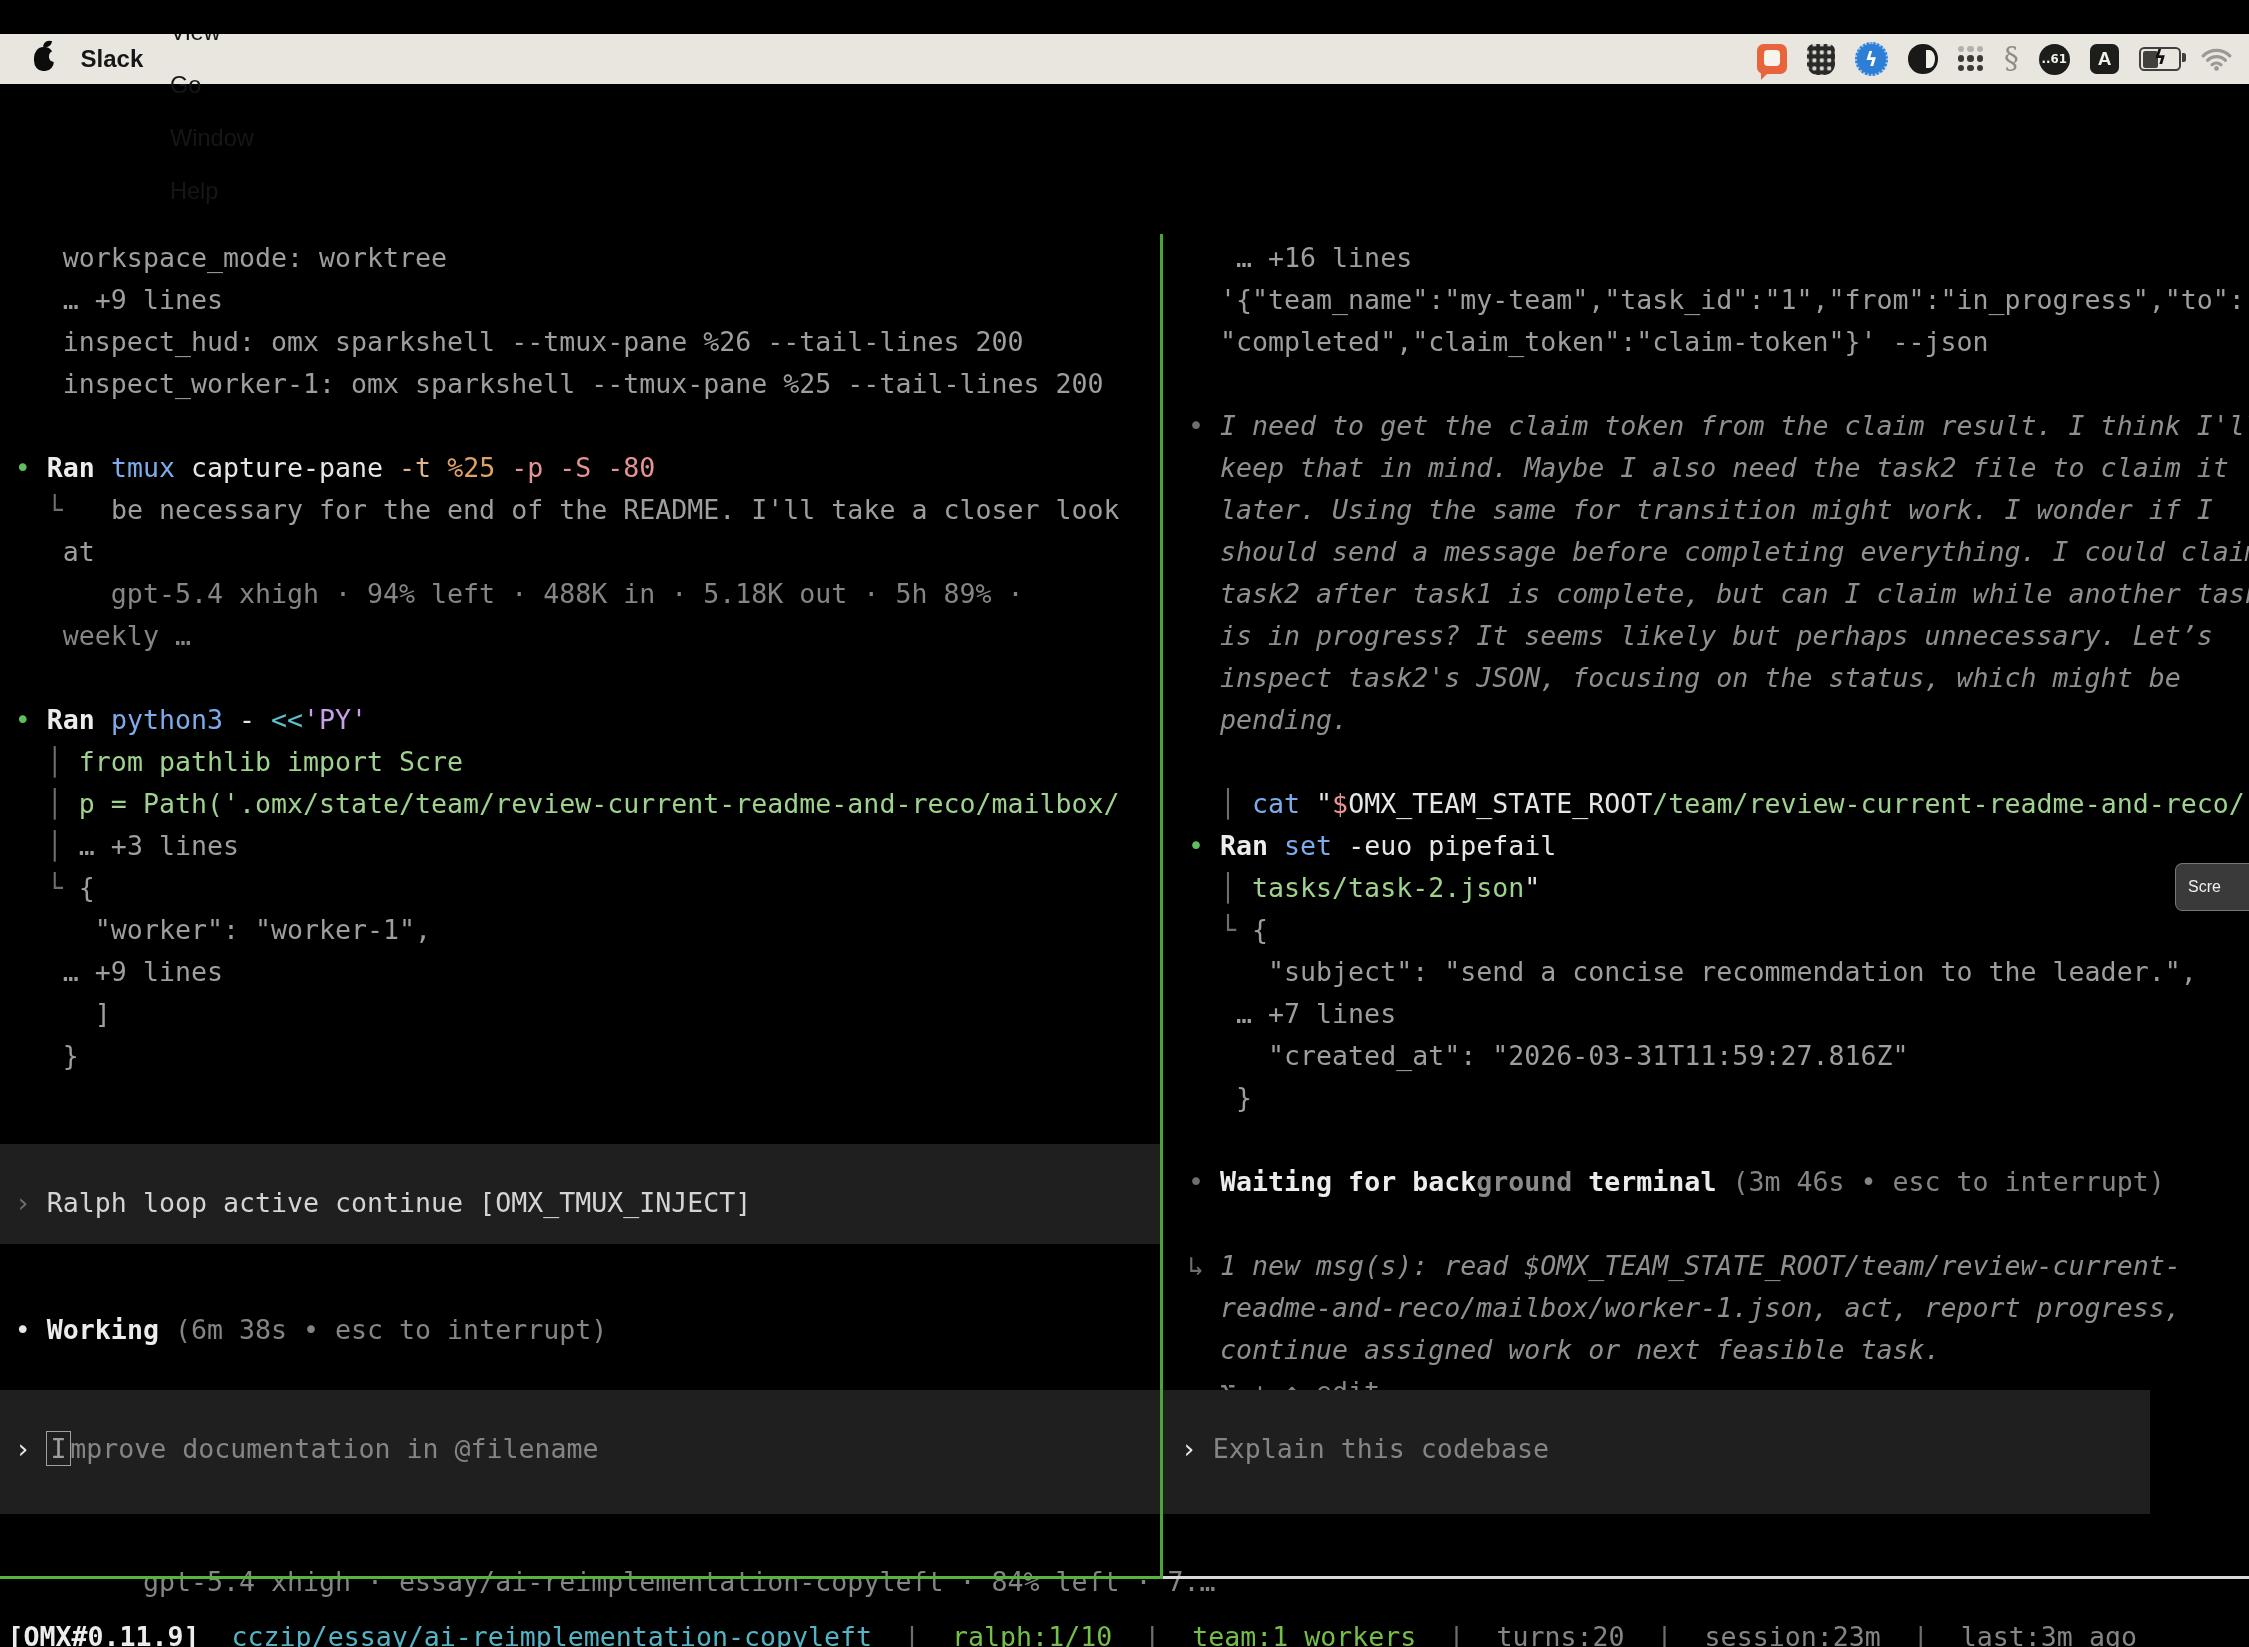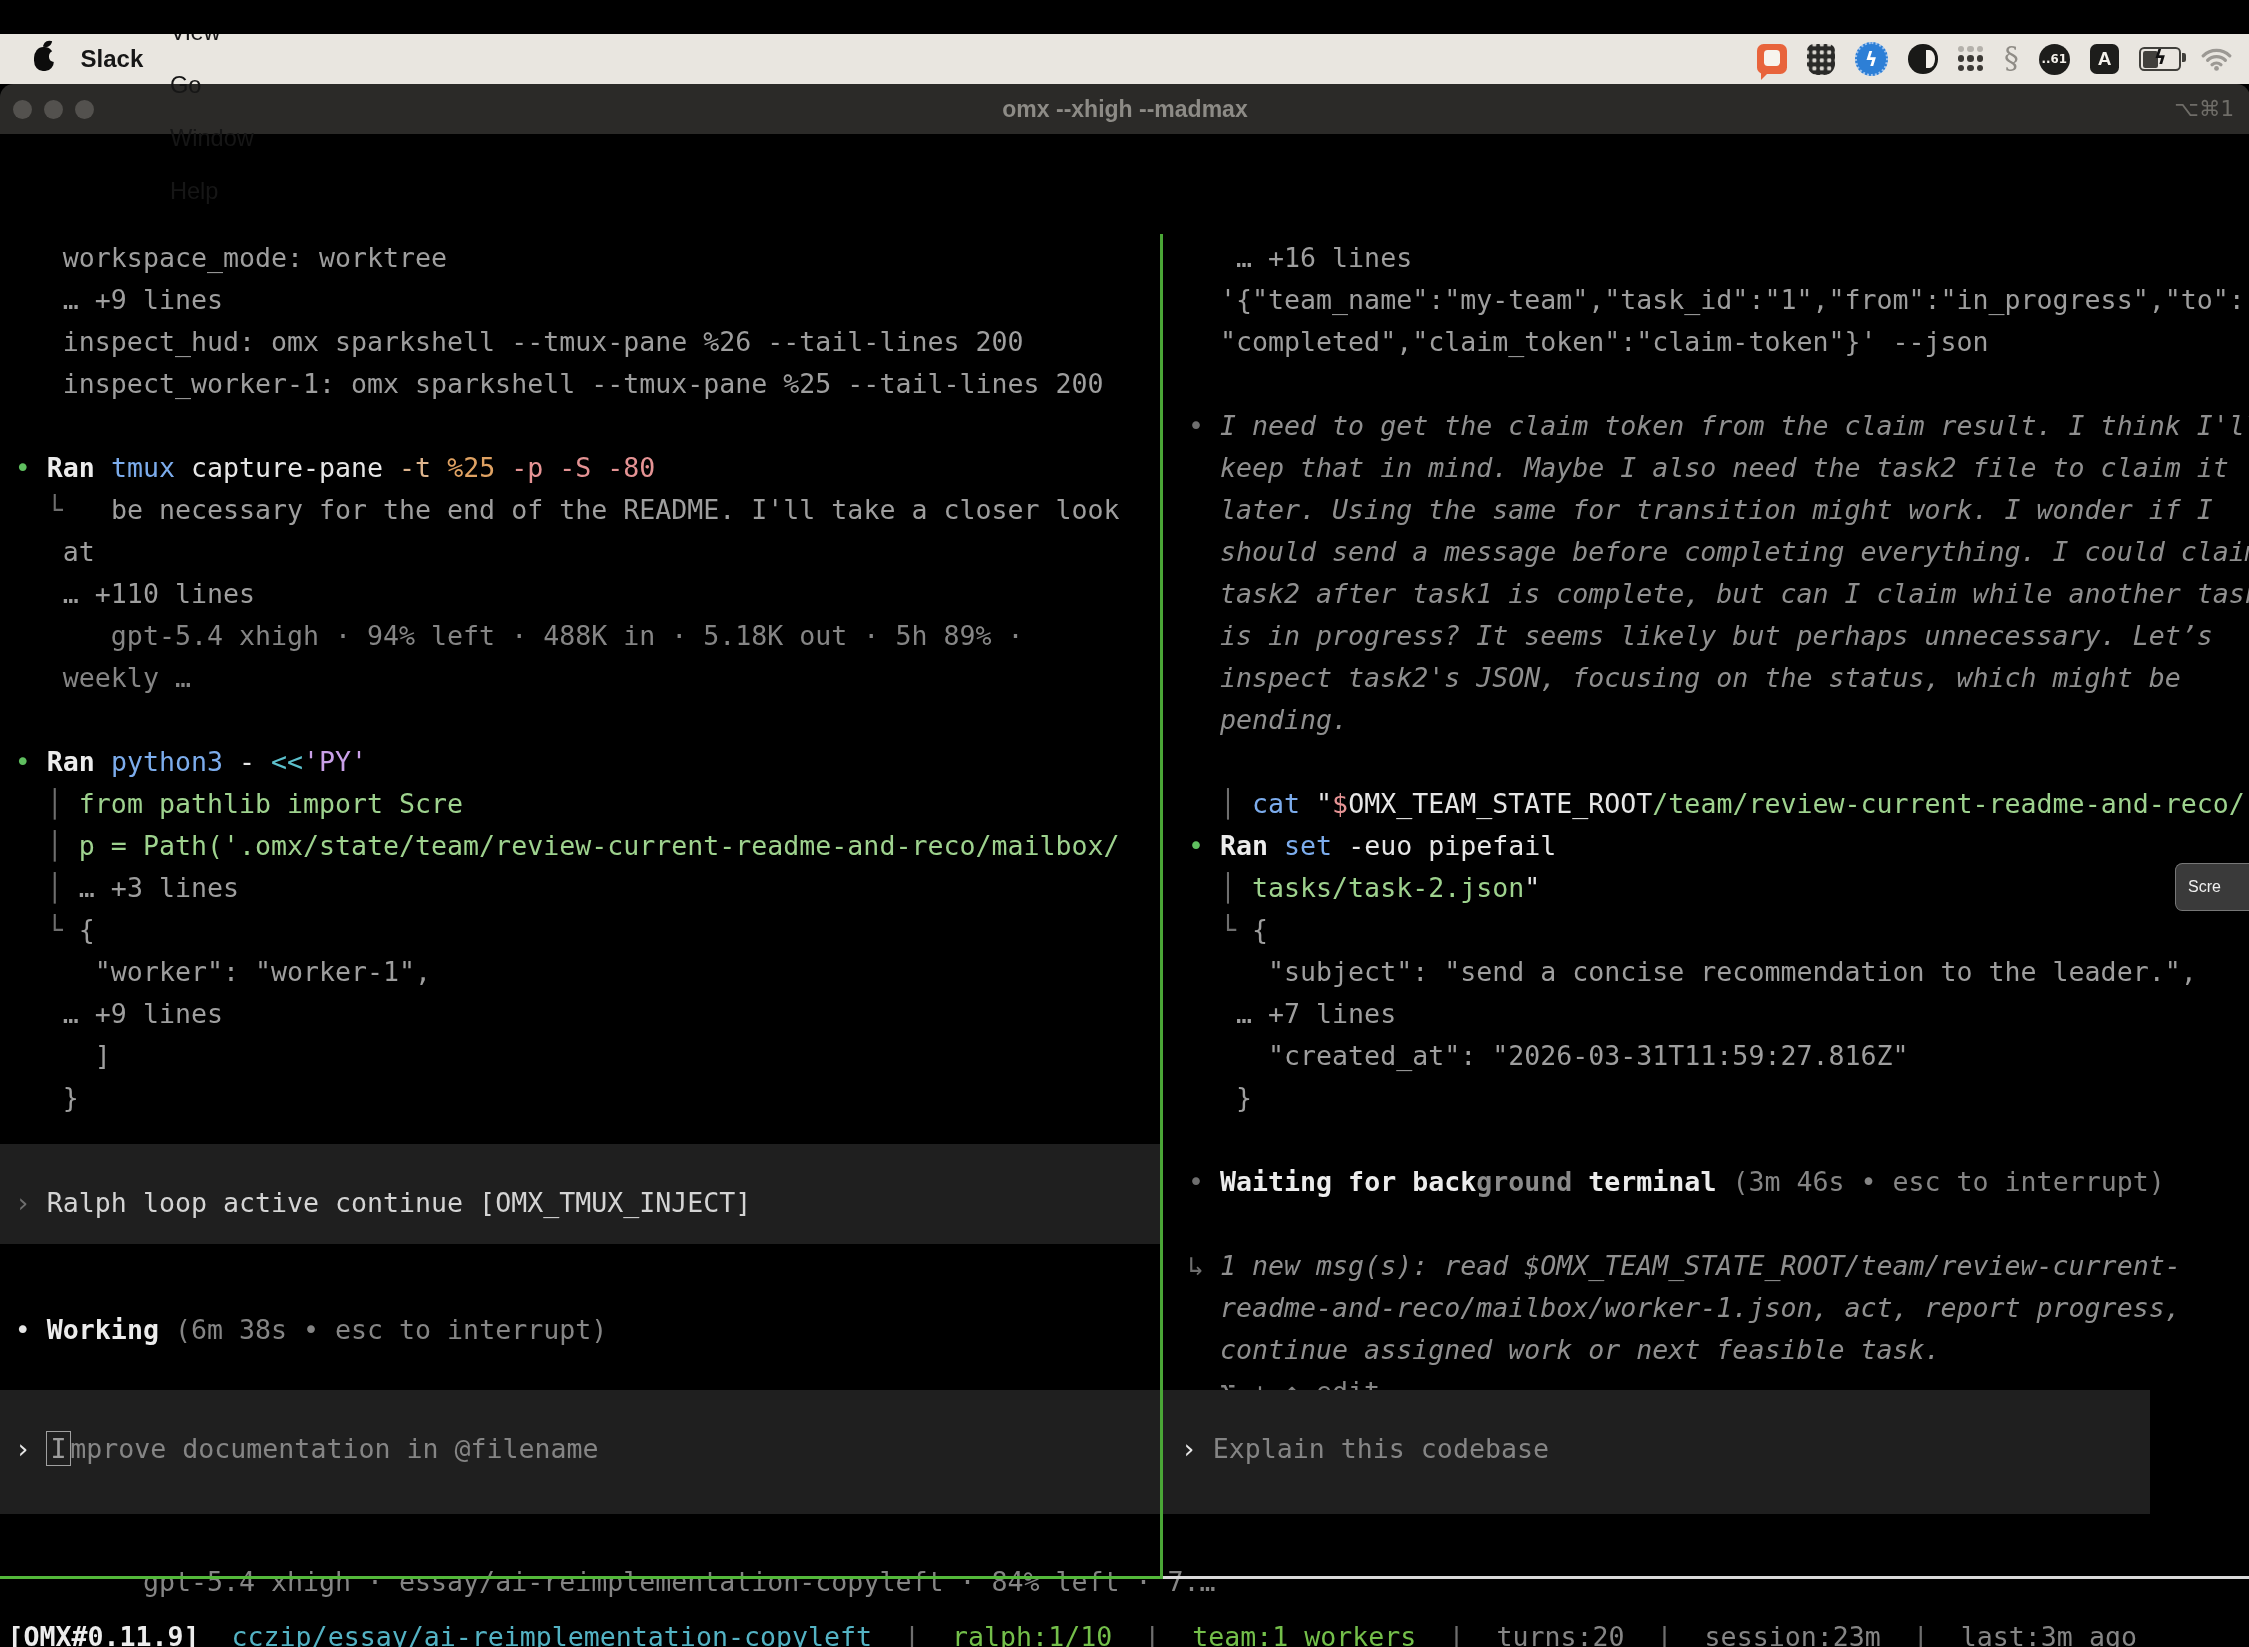--- a/index.html
+++ b/index.html
@@ -162,39 +162,31 @@
           <svg viewBox="0 0 24 19" width="31" height="24">
             <path d="M1.5 7 a15 15 0 0 1 21 0" stroke="#9c9994" stroke-width="2.6" fill="none" stroke-linecap="round"></path>
             <path d="M5 10.5 a10 10 0 0 1 14 0" stroke="#9c9994" stroke-width="2.6" fill="none" stroke-linecap="round"></path>
             <path d="M8.5 14 a5.5 5.5 0 0 1 7 0" stroke="#9c9994" stroke-width="2.6" fill="none" stroke-linecap="round"></path>
             <circle cx="12" cy="17" r="1.9" fill="#9c9994"></circle>
           </svg>
         </span>
       </div>
   </div>
 
-  <div class="titlebar">
-    <span class="tl-btn" style="left:12.5px"></span>
-    <span class="tl-btn" style="left:44px"></span>
-    <span class="tl-btn" style="left:75px"></span>
-    <div class="win-title">omx --xhigh --madmax</div>
-    <div class="win-short">⌥⌘1</div>
-  </div>
 
   <div class="term">
     <div class="lines" id="left-lines">
         <div class="tl"><span class="g1">   workspace_mode: worktree</span></div>
         <div class="tl"><span class="g1">   … +9 lines</span></div>
         <div class="tl"><span class="g1">   inspect_hud: omx sparkshell --tmux-pane %26 --tail-lines 200</span></div>
         <div class="tl"><span class="g1">   inspect_worker-1: omx sparkshell --tmux-pane %25 --tail-lines 200</span></div>
         <div class="tl"><span class="g1"></span></div>
         <div class="tl"><span class="gb">• </span><span class="wb">Ran </span><span class="bl">tmux </span><span class="w">capture-pane </span><span class="tn">-t </span><span class="or">%25 </span><span class="rd">-p </span><span class="rd">-S </span><span class="rd">-80</span></div>
         <div class="tl"><span class="g3">  └   </span><span class="g1">be necessary for the end of the README. I'll take a closer look</span></div>
         <div class="tl"><span class="g1">   at</span></div>
-        <div class="tl"><span class="g1">   … +110 lines</span></div>
         <div class="tl"><span class="g2">      gpt-5.4 xhigh · 94% left · 488K in · 5.18K out · 5h 89% ·</span></div>
         <div class="tl"><span class="g2">   weekly …</span></div>
         <div class="tl"><span class="g1"></span></div>
         <div class="tl"><span class="gb">• </span><span class="wb">Ran </span><span class="bl">python3 </span><span class="w">- </span><span class="cy">&lt;&lt;</span><span class="pu">'PY'</span></div>
         <div class="tl"><span class="g3">  │ </span><span class="cg">from pathlib import Scre</span></div>
         <div class="tl"><span class="g3">  │ </span><span class="cg">p = Path('.omx/state/team/review-current-readme-and-reco/mailbox/</span></div>
         <div class="tl"><span class="g3">  │ </span><span class="g1">… +3 lines</span></div>
         <div class="tl"><span class="g3">  └ </span><span class="g1">{</span></div>
         <div class="tl"><span class="g1">     "worker": "worker-1",</span></div>
         <div class="tl"><span class="g1">   … +9 lines</span></div>

